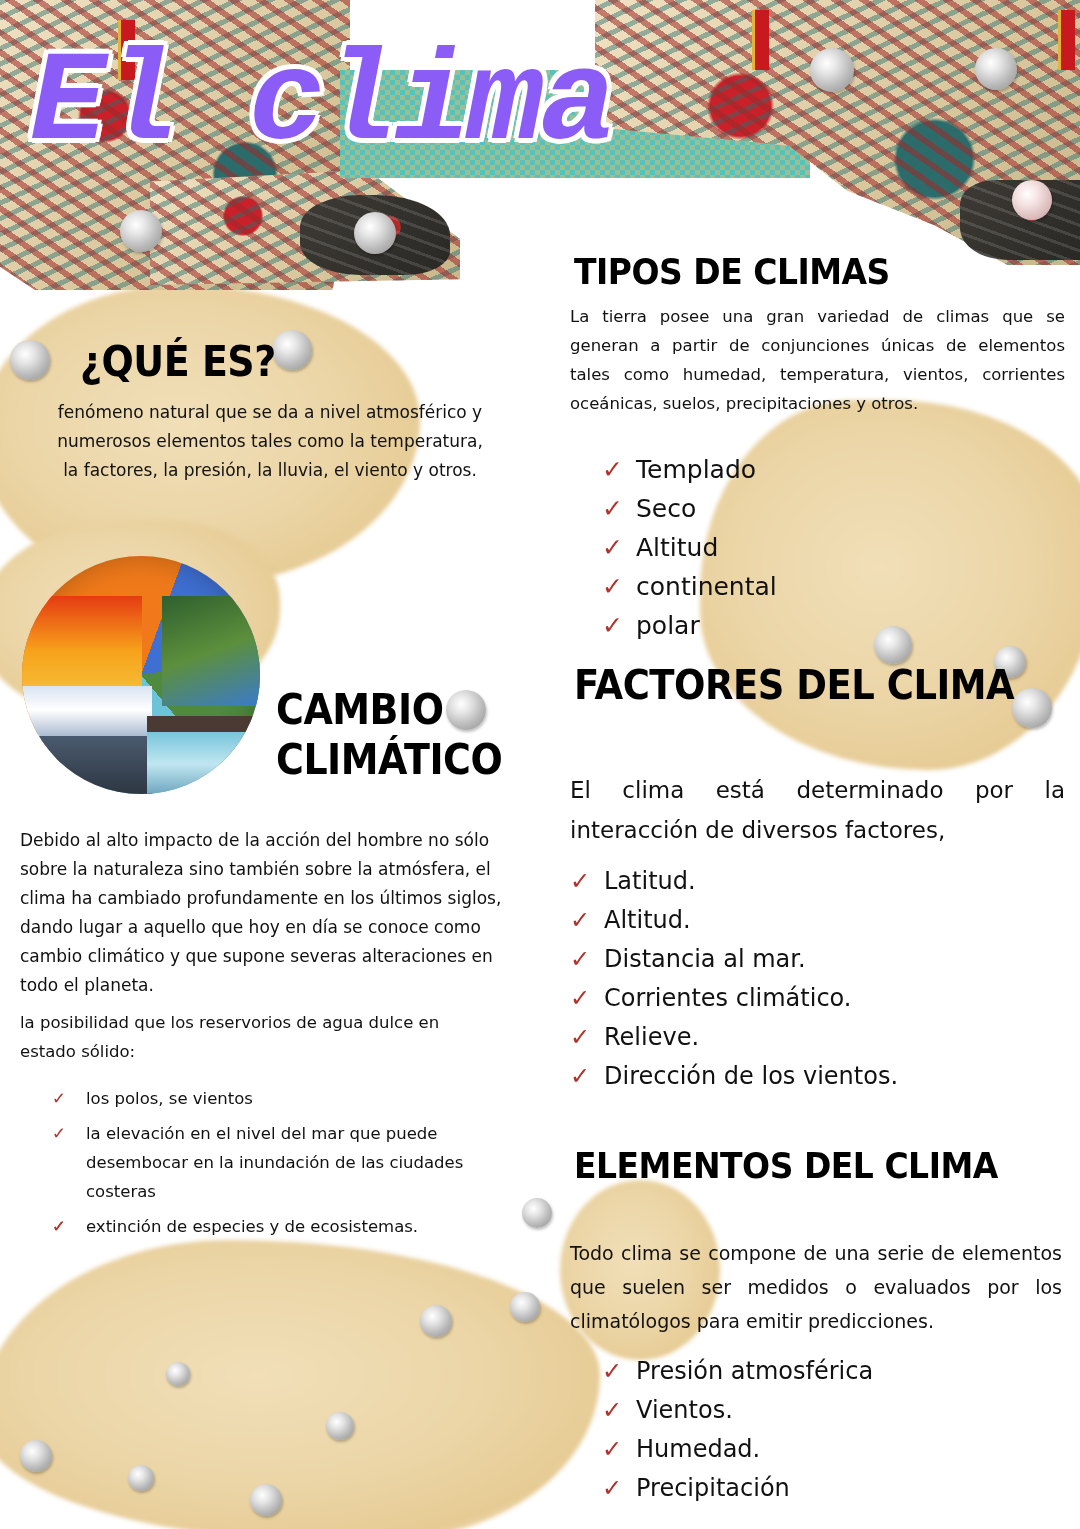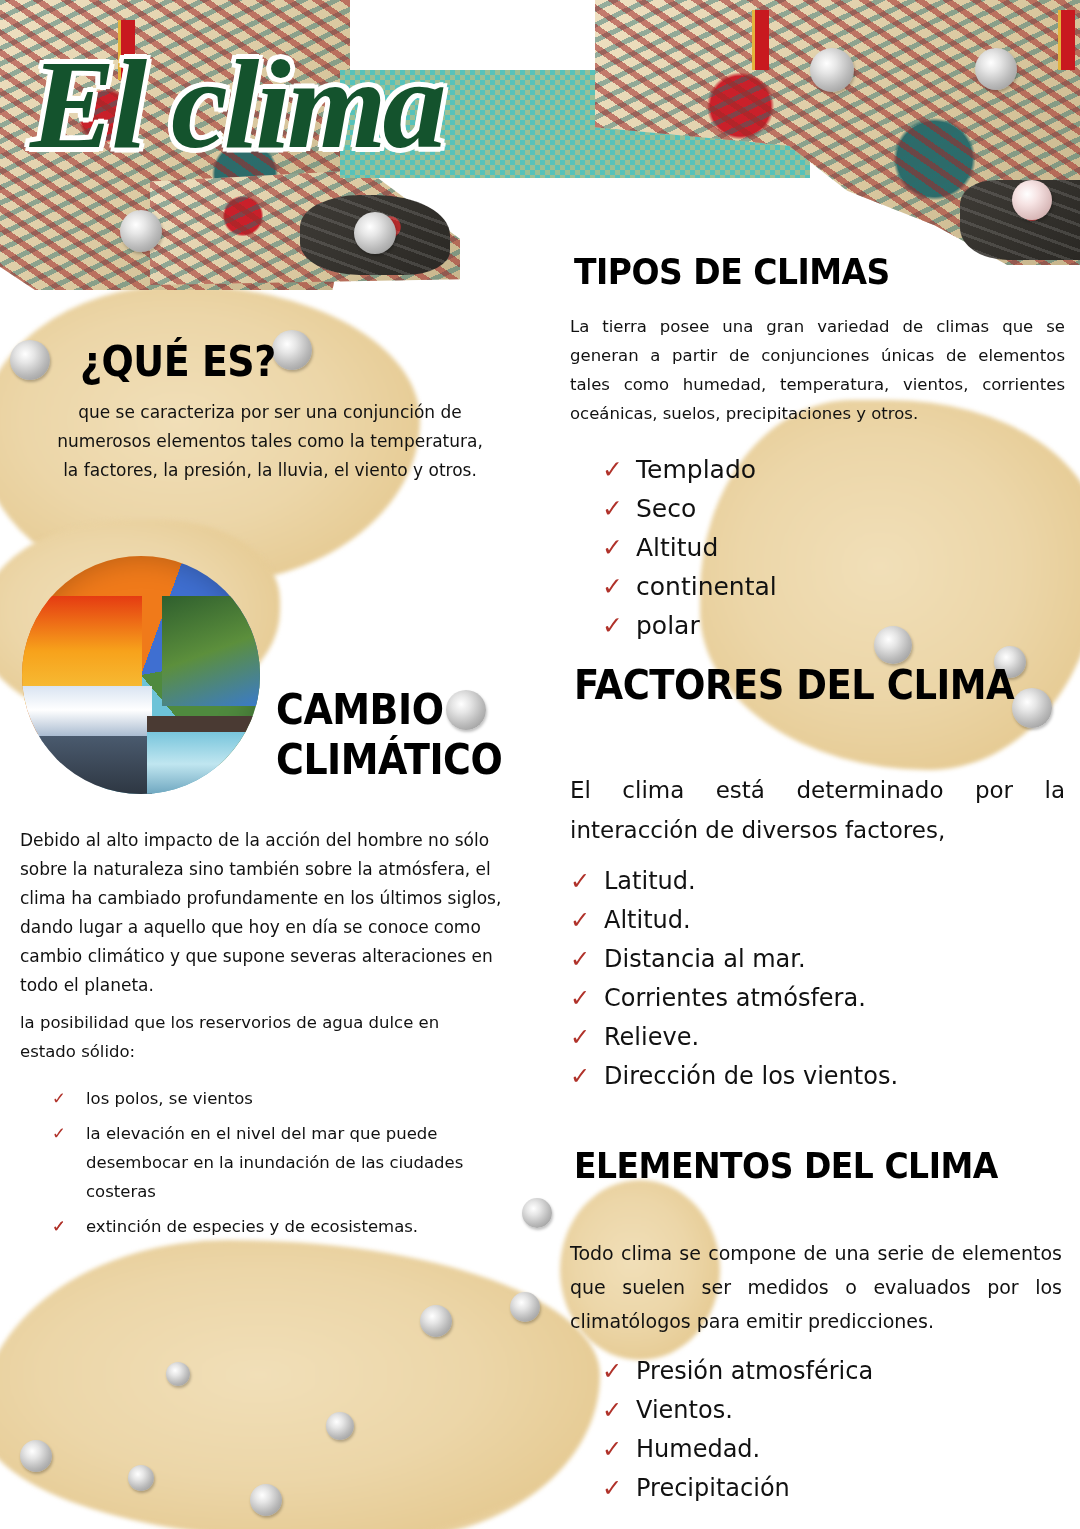--- a/index.html
+++ b/index.html
@@ -34,22 +34,22 @@
     background-color: #56c2bb;
     background-image:
       linear-gradient(45deg, rgba(210,190,120,.55) 25%, transparent 25%, transparent 75%, rgba(210,190,120,.55) 75%),
       linear-gradient(45deg, rgba(210,190,120,.55) 25%, transparent 25%, transparent 75%, rgba(210,190,120,.55) 75%);
     background-size: 10px 10px; background-position: 0 0, 5px 5px;
   }
   .red-tag { position: absolute; width: 14px; height: 60px; background: #c8191f; border-left: 3px solid #e3b33c; }
 
   .title {
     position: absolute; left: 30px; top: 40px;
-    font-family: Liberation Serif, serif; font-style: italic; font-weight: bold;
-    font-size: 128px; letter-spacing: -4px; color: #14532d;
+    font-family: Liberation Mono, monospace; font-style: italic; font-weight: bold;
+    font-size: 128px; letter-spacing: -4px; color: #8b5cf6;
     text-shadow: 0 0 0 #fff, 4px 4px 0 #fff, -4px -4px 0 #fff, 4px -4px 0 #fff, -4px 4px 0 #fff,
                  0 5px 0 #fff, 0 -5px 0 #fff, 5px 0 0 #fff, -5px 0 0 #fff;
     line-height: 1;
   }
 
   .h-section {
     position: absolute; font-family: "DejaVu Sans", sans-serif; font-weight: bold;
     color: #000; letter-spacing: -0.5px; text-transform: uppercase;
     transform: scaleY(1.1);
   }
@@ -123,21 +123,21 @@
 <div class="pearl" style="left:420px; top:1305px; width:32px; height:32px;"></div>
 <div class="pearl" style="left:166px; top:1362px; width:24px; height:24px;"></div>
 <div class="pearl" style="left:326px; top:1412px; width:28px; height:28px;"></div>
 <div class="pearl" style="left:20px; top:1440px; width:32px; height:32px;"></div>
 <div class="pearl" style="left:128px; top:1465px; width:26px; height:26px;"></div>
 <div class="pearl" style="left:250px; top:1484px; width:32px; height:32px;"></div>
 
 <section>
   <div class="h-section" style="left:80px; top:340px; font-size:38px;">¿QUÉ ES?</div>
   <div class="para" style="left:30px; top:398px; width:480px; text-align:center; font-size:17px;">
-    <div>que se caracteriza por ser una conjunción de</div>
+    <div>fenómeno natural que se da a nivel atmosférico y</div>
     <div>numerosos elementos tales como la temperatura,</div>
     <div>la factores, la presión, la lluvia, el viento y otros.</div>
   </div>
 </section>
 
 <section>
   <div class="globe">
     <div class="seg" style="left:0; top:40px; width:120px; height:110px; background:linear-gradient(180deg,#e53b12,#f7a21b 50%,#f6c640);"></div>
     <div class="seg" style="left:0; top:130px; width:130px; height:60px; background:linear-gradient(180deg,#d9e4f2,#ffffff 40%,#8aa2bf);"></div>
     <div class="seg" style="left:0; top:180px; width:130px; height:60px; background:linear-gradient(180deg,#4a5a6e,#2d3641);"></div>
@@ -153,38 +153,38 @@
   <ul class="check" style="left:52px; top:1084px; width:450px; font-size:16.5px; line-height:29px;">
     <li style="margin-bottom:6px;"><span class="tick">✓</span><span>los polos, se vientos</span></li>
     <li style="margin-bottom:6px;"><span class="tick">✓</span><span>la elevación en el nivel del mar que puede desembocar en la inundación de las ciudades costeras</span></li>
     <li style="margin-bottom:6px;"><span class="tick">✓</span></li>
     <li><span class="tick">✓</span><span>extinción de especies y de ecosistemas.</span></li>
   </ul>
 </section>
 
 <section>
   <div class="h-section" style="left:574px; top:252px; font-size:33px;">TIPOS DE CLIMAS</div>
-  <div class="para just" style="left:570px; top:312px; width:495px; font-size:16.5px;">La tierra posee una gran variedad de climas que se generan a partir de conjunciones únicas de elementos tales como humedad, temperatura, vientos, corrientes oceánicas, suelos, precipitaciones y otros.</div>
+  <div class="para just" style="left:570px; top:302px; width:495px; font-size:16.5px;">La tierra posee una gran variedad de climas que se generan a partir de conjunciones únicas de elementos tales como humedad, temperatura, vientos, corrientes oceánicas, suelos, precipitaciones y otros.</div>
   <ul class="check" style="left:602px; top:450px; font-size:25px; line-height:39px;">
     <li><span class="tick">✓</span><span>Templado</span></li>
     <li><span class="tick">✓</span><span>Seco</span></li>
     <li><span class="tick">✓</span><span>Altitud</span></li>
     <li><span class="tick">✓</span><span>continental</span></li>
     <li><span class="tick">✓</span><span>polar</span></li>
   </ul>
 </section>
 
 <section>
   <div class="h-section" style="left:574px; top:664px; font-size:37px;">FACTORES DEL CLIMA</div>
   <div class="para just" style="left:570px; top:770px; width:495px; font-size:23px; line-height:40px;">El clima está determinado por la interacción de diversos factores,</div>
   <ul class="check" style="left:570px; top:862px; font-size:24px; line-height:39px;">
     <li><span class="tick">✓</span><span>Latitud.</span></li>
     <li><span class="tick">✓</span><span>Altitud.</span></li>
     <li><span class="tick">✓</span><span>Distancia al mar.</span></li>
-    <li><span class="tick">✓</span><span>Corrientes atmósfera.</span></li>
+    <li><span class="tick">✓</span><span>Corrientes climático.</span></li>
     <li><span class="tick">✓</span><span>Relieve.</span></li>
     <li><span class="tick">✓</span><span>Dirección de los vientos.</span></li>
   </ul>
 </section>
 
 <section>
   <div class="h-section" style="left:574px; top:1146px; font-size:33px;">ELEMENTOS DEL CLIMA</div>
   <div class="para just" style="left:570px; top:1236px; width:492px; font-size:19px; line-height:34px;">Todo clima se compone de una serie de elementos que suelen ser medidos o evaluados por los climatólogos para emitir predicciones.</div>
   <ul class="check" style="left:602px; top:1352px; font-size:24px; line-height:39px;">
     <li><span class="tick">✓</span><span>Presión atmosférica</span></li>

